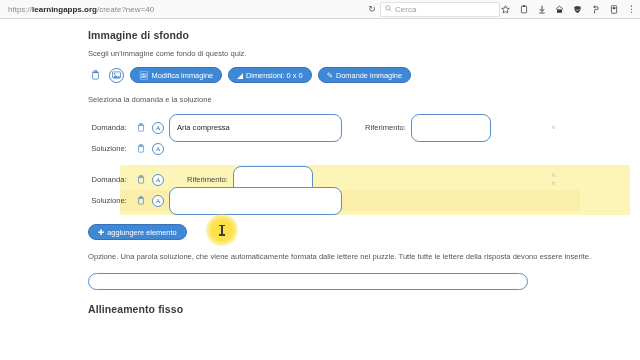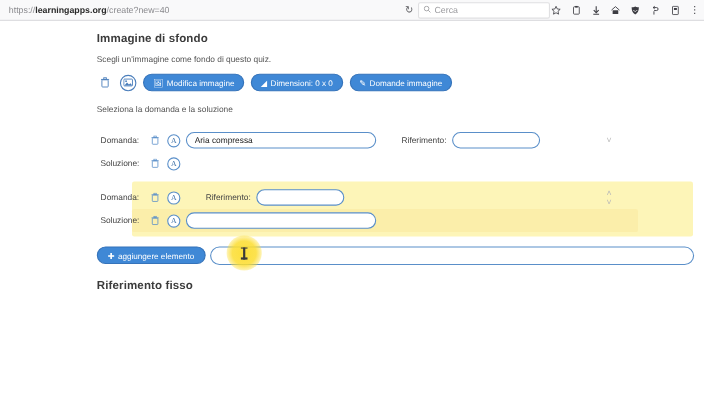--- a/index.html
+++ b/index.html
@@ -173,21 +173,21 @@
   }
   .mini-icon.circ {
     border: 1px solid #5a8fc9;
     border-radius: 50%;
     background: #fff;
     font-size: 7px;
     font-family: "Liberation Serif", serif;
     color: #3a6ea5;
   }
   .txt-input {
-    height: 15px;
+    height: 28px;
     border: 1px solid #5a8fc9;
     border-radius: 8px;
     background: #fff;
     font-size: 7.6px;
     color: #222;
     padding: 0 7px;
     outline: none;
     position: relative; z-index: 2;
     font-family: "Liberation Sans", sans-serif;
   }
@@ -442,23 +442,24 @@
       </div>
     </div>
 
     
     <div class="add-btn">
       <span>✚</span>
       <span>aggiungere elemento</span>
     </div>
 
     
+    <p class="sec-desc">Opzione. Una parola soluzione, che viene automaticamente formata dalle lettere nel puzzle. Tutte tutte le lettere della risposta devono essere inserite.</p>
     <input class="long-input" value="" style="">
 
     
-    <h2 class="sec-title">Riferimento fisso</h2>
+    <h2 class="sec-title">Allineamento fisso</h2>
 
   </div>
 
   <div class="cursor-halo" style="left:206px; top:195px;">
     <span class="ibeam"></span>
   </div>
 </div>
 
 </body></html>

